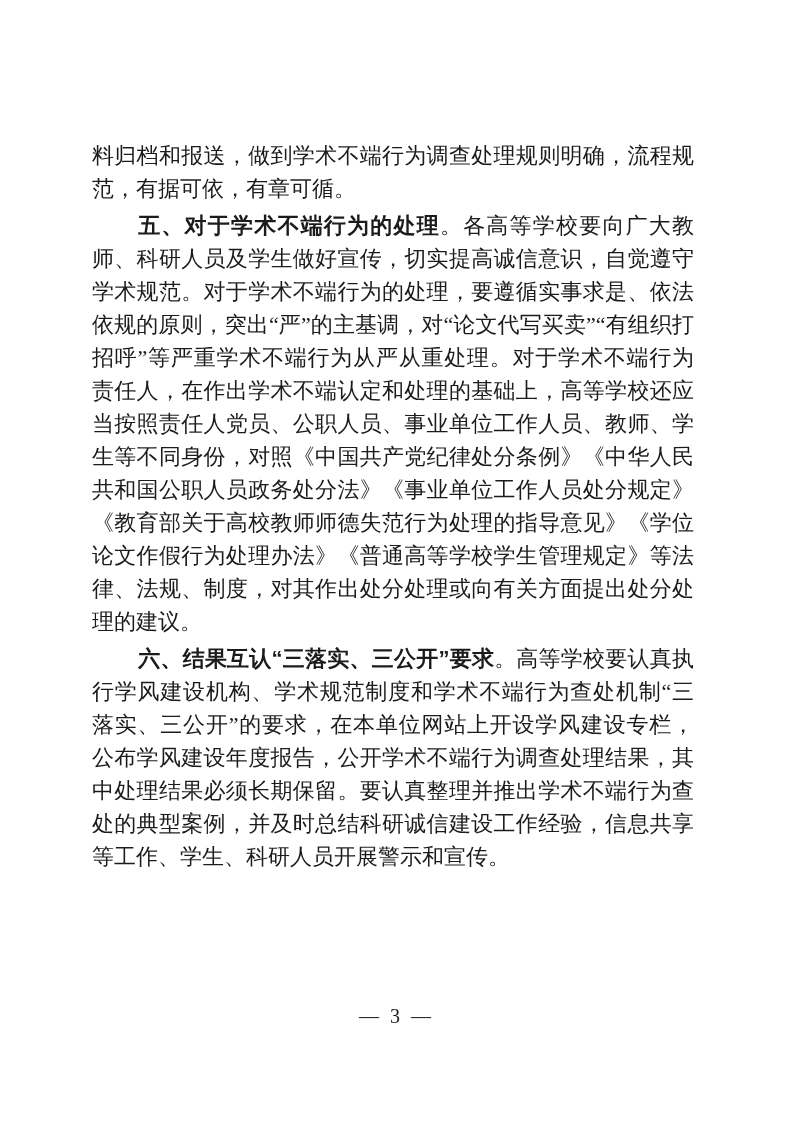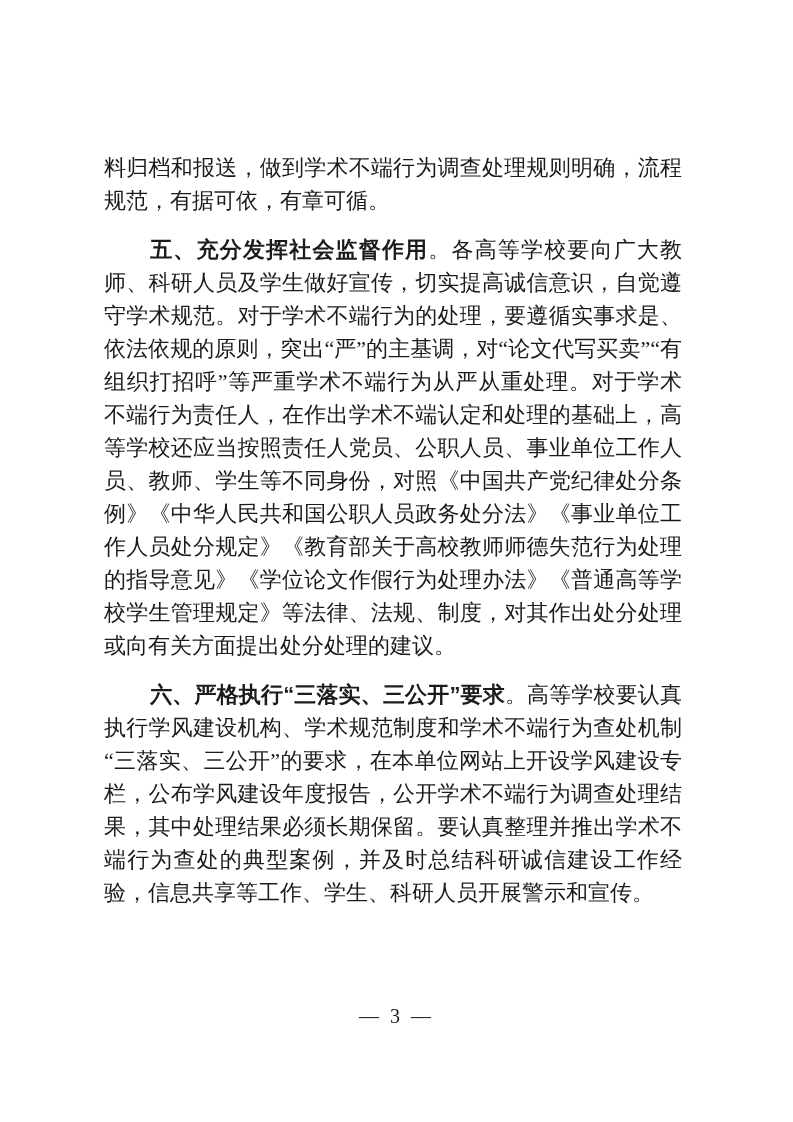--- a/index.html
+++ b/index.html
@@ -20,21 +20,21 @@
     position: absolute;
     left: 88px;
     top: 135px;
     width: 610px;
     font-size: 22px;
     line-height: 33px;
     text-align: justify;
     text-justify: inter-character;
   }
   .content p {
-    margin: 16px;
+    margin: 4px;
     padding: 0;
     text-indent: 2.1em;
   }
   .content p.continuation {
     text-indent: 0;
   }
   .lead {
     font-family: "Liberation Sans", "DejaVu Sans", sans-serif;
     font-weight: 700;
   }
@@ -52,22 +52,22 @@
 </style>
 </head>
 <body>
 
 <div class="page">
 
   <main class="content">
 
     <p class="continuation"><span>料归档和报送，做到学术不端行为调查处理规则明确，流程规范，有据可依，有章可循。</span></p>
 
-    <p><span class="lead">五、充分发挥社会监督作用</span><span>。各高等学校要向广大教师、科研人员及学生做好宣传，切实提高诚信意识，自觉遵守学术规范。对于学术不端行为的处理，要遵循实事求是、依法依规的原则，突出“严”的主基调，对“论文代写买卖”“有组织打招呼”等严重学术不端行为从严从重处理。对于学术不端行为责任人，在作出学术不端认定和处理的基础上，高等学校还应当按照责任人党员、公职人员、事业单位工作人员、教师、学生等不同身份，对照《中国共产党纪律处分条例》《中华人民共和国公职人员政务处分法》《事业单位工作人员处分规定》《教育部关于高校教师师德失范行为处理的指导意见》《学位论文作假行为处理办法》《普通高等学校学生管理规定》等法律、法规、制度，对其作出处分处理或向有关方面提出处分处理的建议。</span></p>
+    <p><span class="lead">五、对于学术不端行为的处理</span><span>。各高等学校要向广大教师、科研人员及学生做好宣传，切实提高诚信意识，自觉遵守学术规范。对于学术不端行为的处理，要遵循实事求是、依法依规的原则，突出“严”的主基调，对“论文代写买卖”“有组织打招呼”等严重学术不端行为从严从重处理。对于学术不端行为责任人，在作出学术不端认定和处理的基础上，高等学校还应当按照责任人党员、公职人员、事业单位工作人员、教师、学生等不同身份，对照《中国共产党纪律处分条例》《中华人民共和国公职人员政务处分法》《事业单位工作人员处分规定》《教育部关于高校教师师德失范行为处理的指导意见》《学位论文作假行为处理办法》《普通高等学校学生管理规定》等法律、法规、制度，对其作出处分处理或向有关方面提出处分处理的建议。</span></p>
 
-    <p><span class="lead">六、严格执行“三落实、三公开”要求</span><span>。高等学校要认真执行学风建设机构、学术规范制度和学术不端行为查处机制“三落实、三公开”的要求，在本单位网站上开设学风建设专栏，公布学风建设年度报告，公开学术不端行为调查处理结果，其中处理结果必须长期保留。要认真整理并推出学术不端行为查处的典型案例，并及时总结科研诚信建设工作经验，信息共享等工作、学生、科研人员开展警示和宣传。</span></p>
+    <p><span class="lead">六、结果互认“三落实、三公开”要求</span><span>。高等学校要认真执行学风建设机构、学术规范制度和学术不端行为查处机制“三落实、三公开”的要求，在本单位网站上开设学风建设专栏，公布学风建设年度报告，公开学术不端行为调查处理结果，其中处理结果必须长期保留。要认真整理并推出学术不端行为查处的典型案例，并及时总结科研诚信建设工作经验，信息共享等工作、学生、科研人员开展警示和宣传。</span></p>
 
 
   </main>
 
   <footer class="page-number">— 3 —</footer>
 
 </div>
 
 </body></html>

